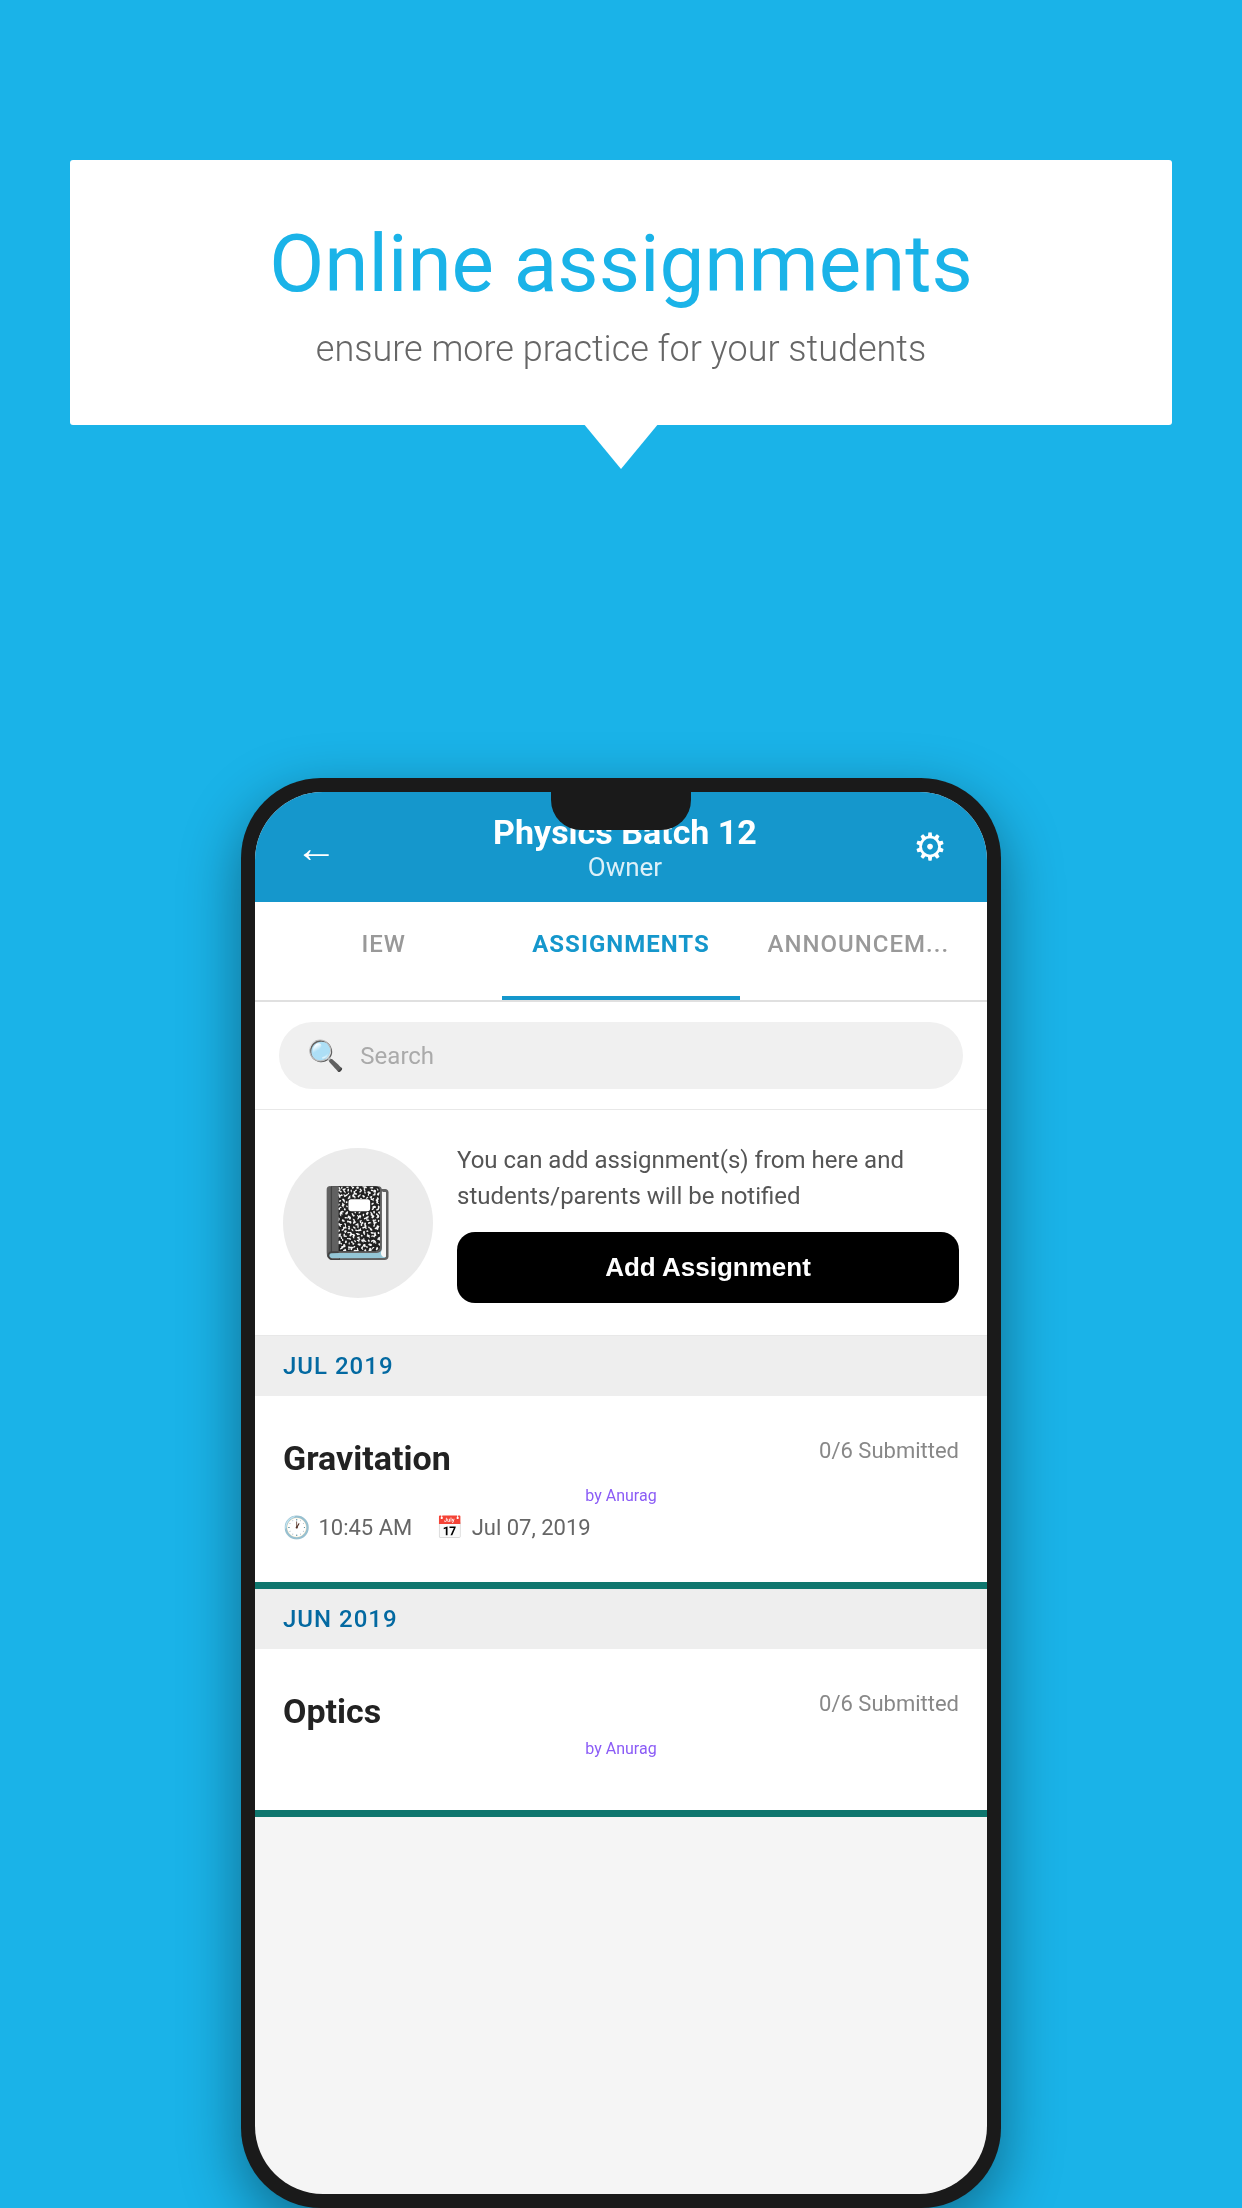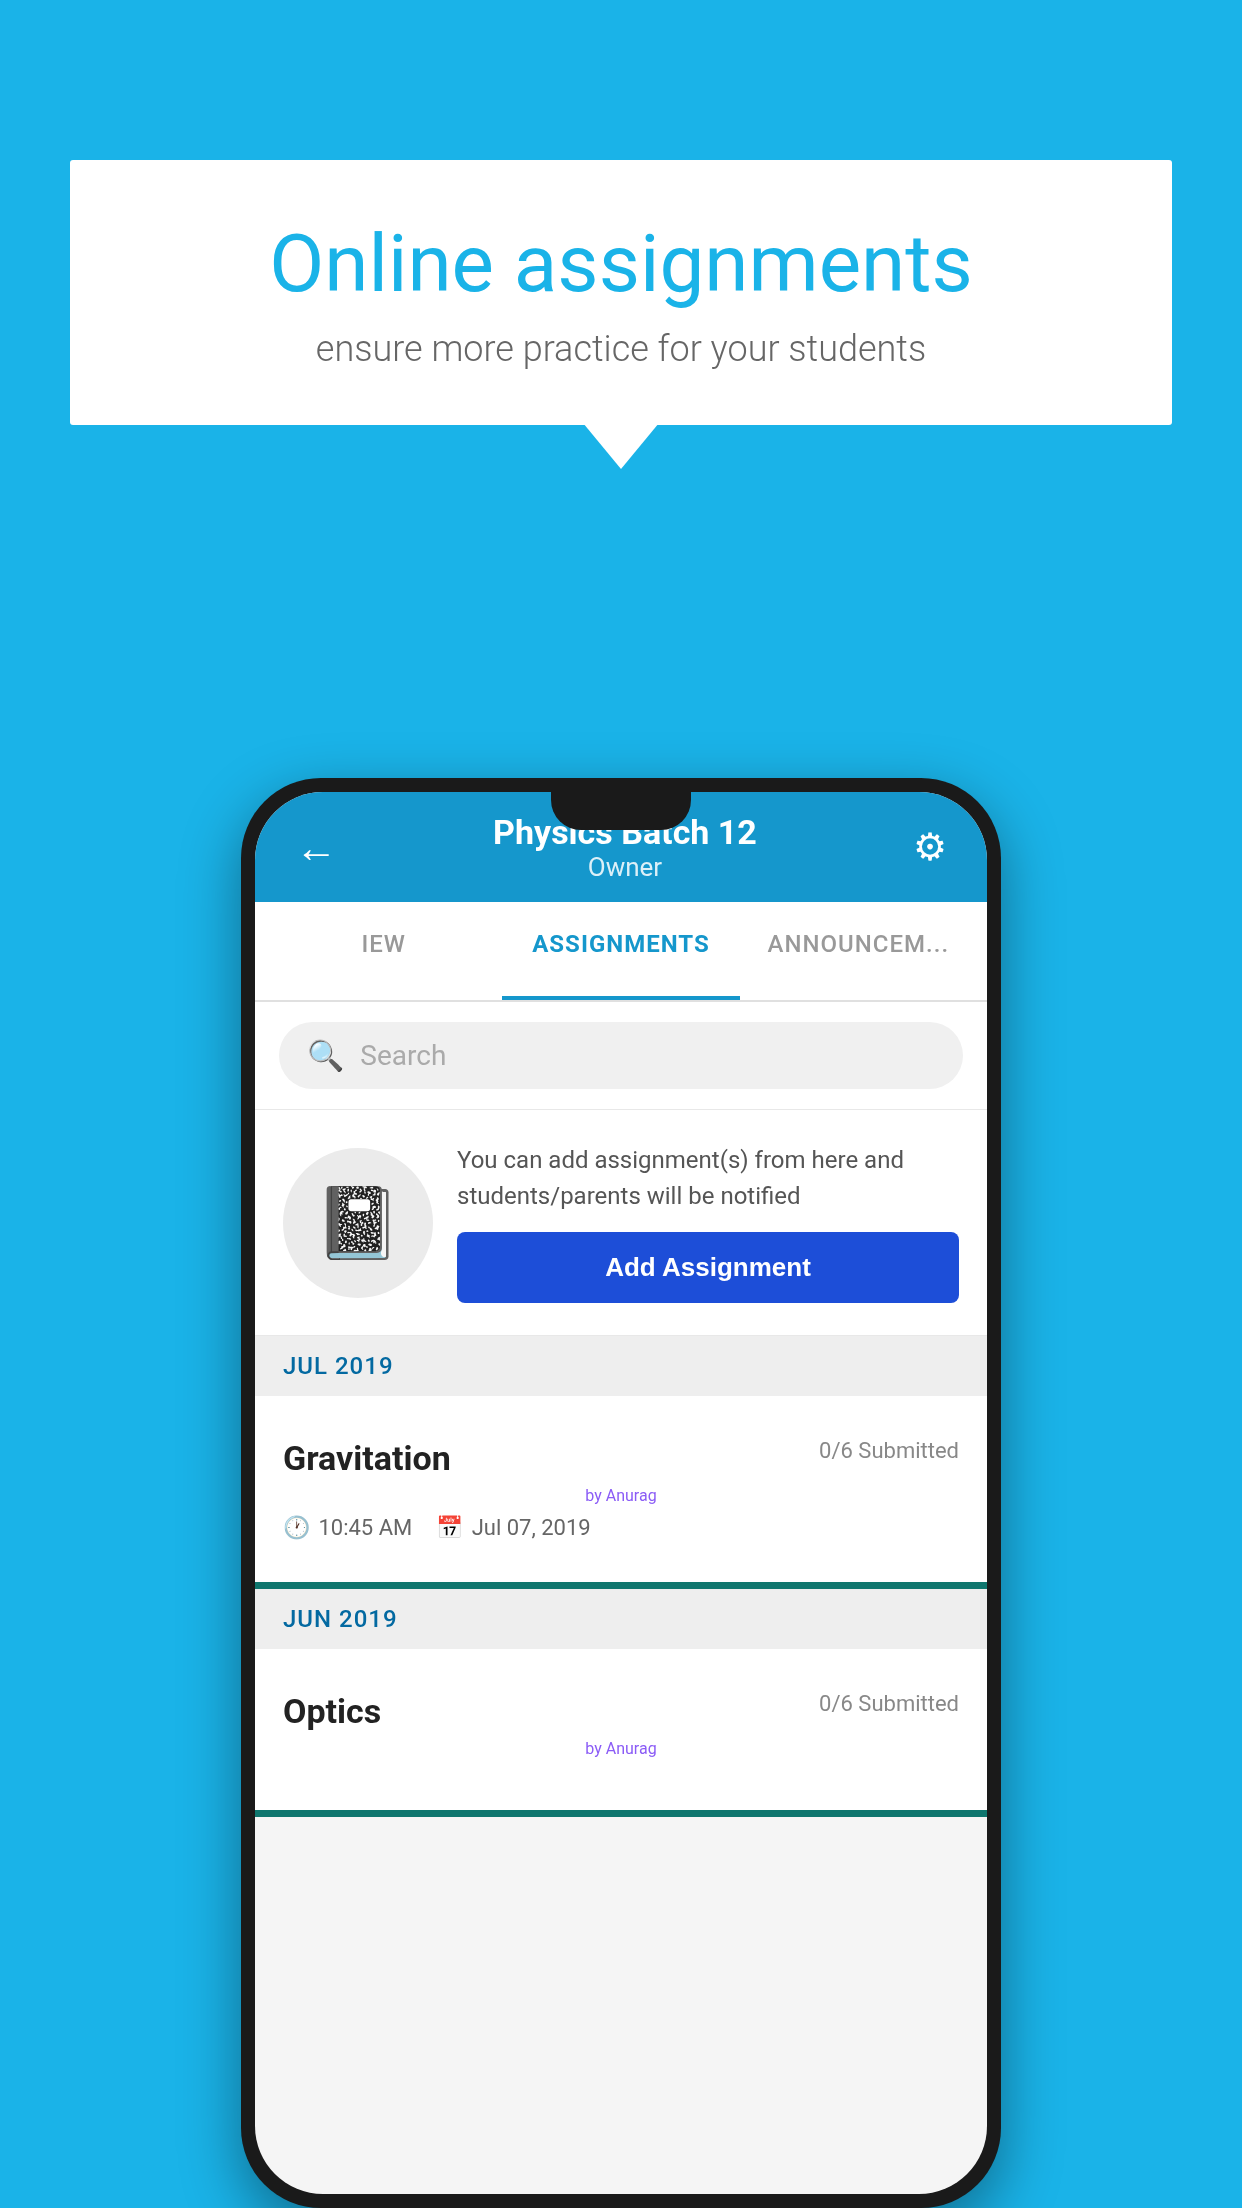--- a/index.html
+++ b/index.html
@@ -216,21 +216,21 @@
       gap: 16px;
     }
 
     .search-icon-svg {
       color: #999;
       font-size: 30px;
     }
 
     .search-placeholder {
       color: #aaa;
-      font-size: 28px;
+      font-size: 24px;
     }
 
     
     .add-assignment-promo {
       background: white;
       padding: 32px 28px;
       display: flex;
       align-items: center;
       gap: 24px;
       border-bottom: 1px solid #e8e8e8;
@@ -256,24 +256,24 @@
     }
 
     .promo-desc {
       font-size: 24px;
       color: #555;
       line-height: 1.5;
       margin-bottom: 18px;
     }
 
     .add-assignment-btn {
-      background: #1d4ed8;
+      background: #000000;
       color: white;
       border: none;
-      border-radius: 8px;
+      border-radius: 18px;
       padding: 20px 36px;
       font-size: 26px;
       font-weight: 600;
       cursor: pointer;
       width: 100%;
     }
 
     
     .month-section {
       background: #eeeeee;

